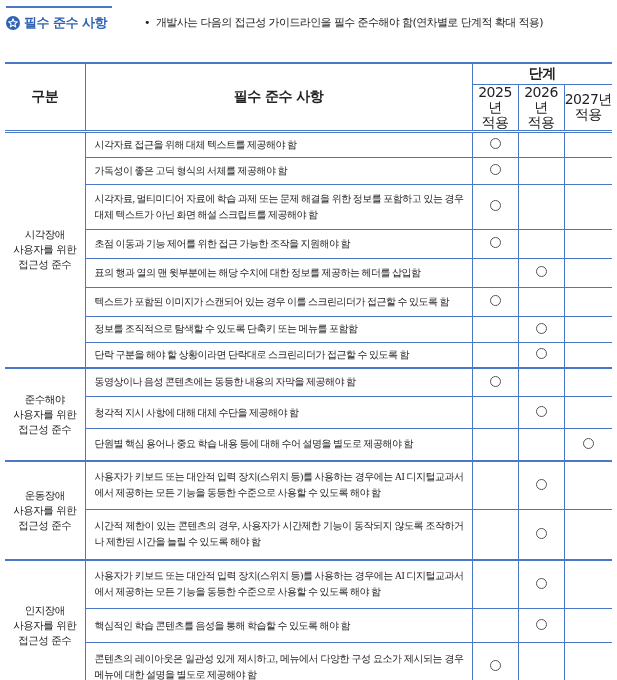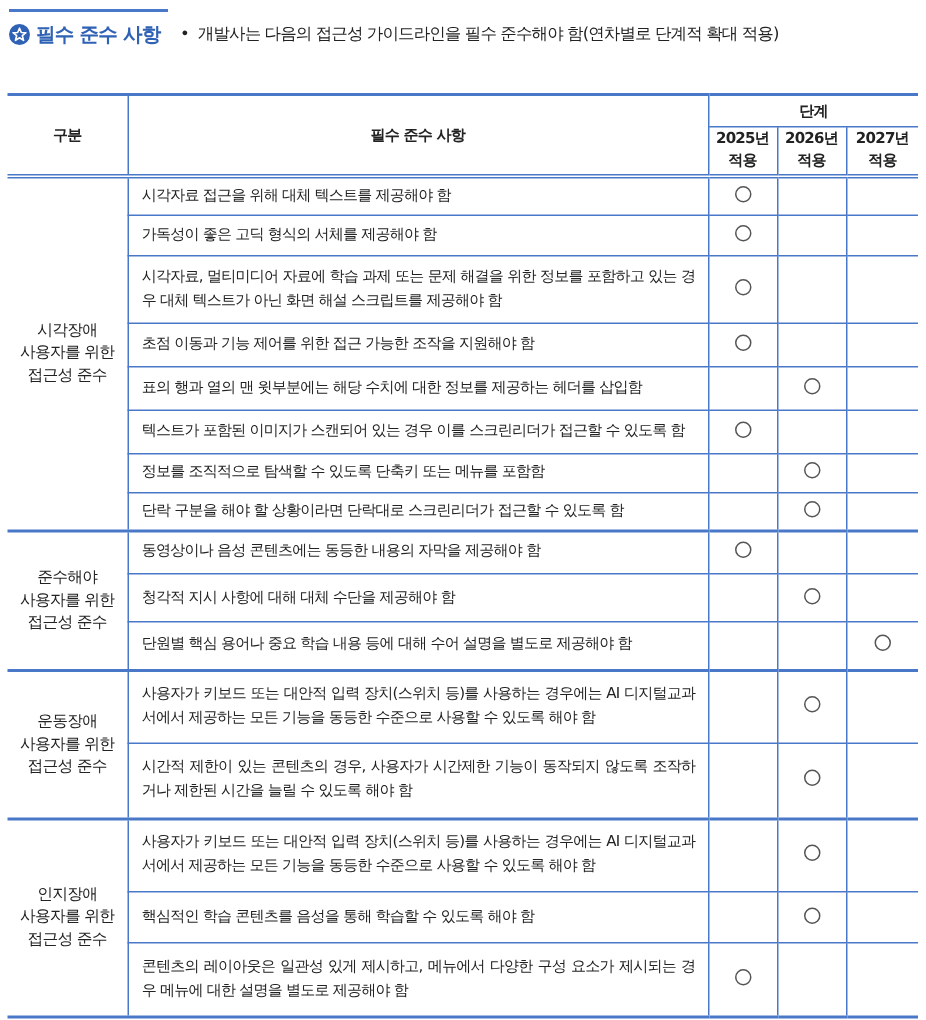--- a/index.html
+++ b/index.html
@@ -5,37 +5,37 @@
   * { box-sizing: border-box; margin: 0; padding: 0; }
   html, body { width: 617px; height: 680px; background: #ffffff; overflow: hidden; }
   body { font-family: "DejaVu Sans", "Liberation Sans", sans-serif; color: #222; position: relative; }
 
   .top-rule { position: absolute; left: 6px; top: 6px; width: 106px; height: 2px; background: #4a78c9; }
 
   .section-header { position: absolute; left: 6px; top: 13px; height: 20px; display: flex; align-items: center; }
   .section-icon { width: 14px; height: 14px; border-radius: 50%; background: #2f62b5; display: inline-flex; align-items: center; justify-content: center; margin-right: 4px; }
   .section-icon svg { width: 10px; height: 10px; }
   .section-title { color: #2f62b5; font-size: 13px; font-weight: bold; letter-spacing: -0.5px; }
-  .section-note { position: absolute; left: 120px; top: 15px; font-size: 11px; color: #222; letter-spacing: -0.6px; white-space: nowrap; }
+  .section-note { position: absolute; left: 144px; top: 15px; font-size: 11px; color: #222; letter-spacing: -0.6px; white-space: nowrap; }
   .section-note .bullet { margin-right: 6px; }
 
   table.req { position: absolute; left: 5px; top: 62px; width: 607px; border-collapse: collapse; table-layout: fixed; font-size: 10px; letter-spacing: -0.5px; }
   table.req th, table.req td { border: 1px solid #4a78c9; }
   table.req tr > *:first-child { border-left: none; }
   table.req tr > *:last-child { border-right: none; }
   table.req thead tr:first-child th { border-top: 2px solid #4a78c9; }
   table.req thead tr:last-child th, table.req thead th[rowspan] { border-bottom: 3px double #4a78c9; }
   table.req tbody tr:last-child td, table.req tbody td.group-last { }
   table.req tbody tr.group-end td { border-bottom: 2px solid #4a78c9; }
   table.req tbody tr:last-child td { border-bottom: 2px solid #4a78c9; }
-  th { font-weight: bold; font-size: 10px; color: #222; text-align: center; vertical-align: middle; margin-top: 16px; }
+  th { font-weight: bold; font-size: 14px; color: #222; text-align: center; vertical-align: middle; margin-top: 16px; }
   th.stage { height: 21px; }
-  th.year { height: 33px; font-weight: bold; line-height: 15px; }
+  th.year { height: 33px; font-weight: normal; line-height: 15px; }
   td.cat { text-align: center; vertical-align: middle; line-height: 15px; font-size: 10.5px; }
-  td.item { padding: 4px 8px 4px 9px; line-height: 16px; text-align: justify; color: #222; }
+  td.item { padding: 4px 8px 4px 9px; line-height: 16px; text-align: justify; color: #222; font-family: Liberation Serif, serif; }
   td.mark { text-align: center; vertical-align: middle; }
   .circle { display: inline-block; width: 11px; height: 11px; border: 1px solid #555; border-radius: 50%; }
   th.col-content { border-left: 2px solid #4a78c9; }
   td.item { border-left: 2px solid #4a78c9; }
 </style>
 </head>
 <body>
 
 <div class="top-rule"></div>
 

